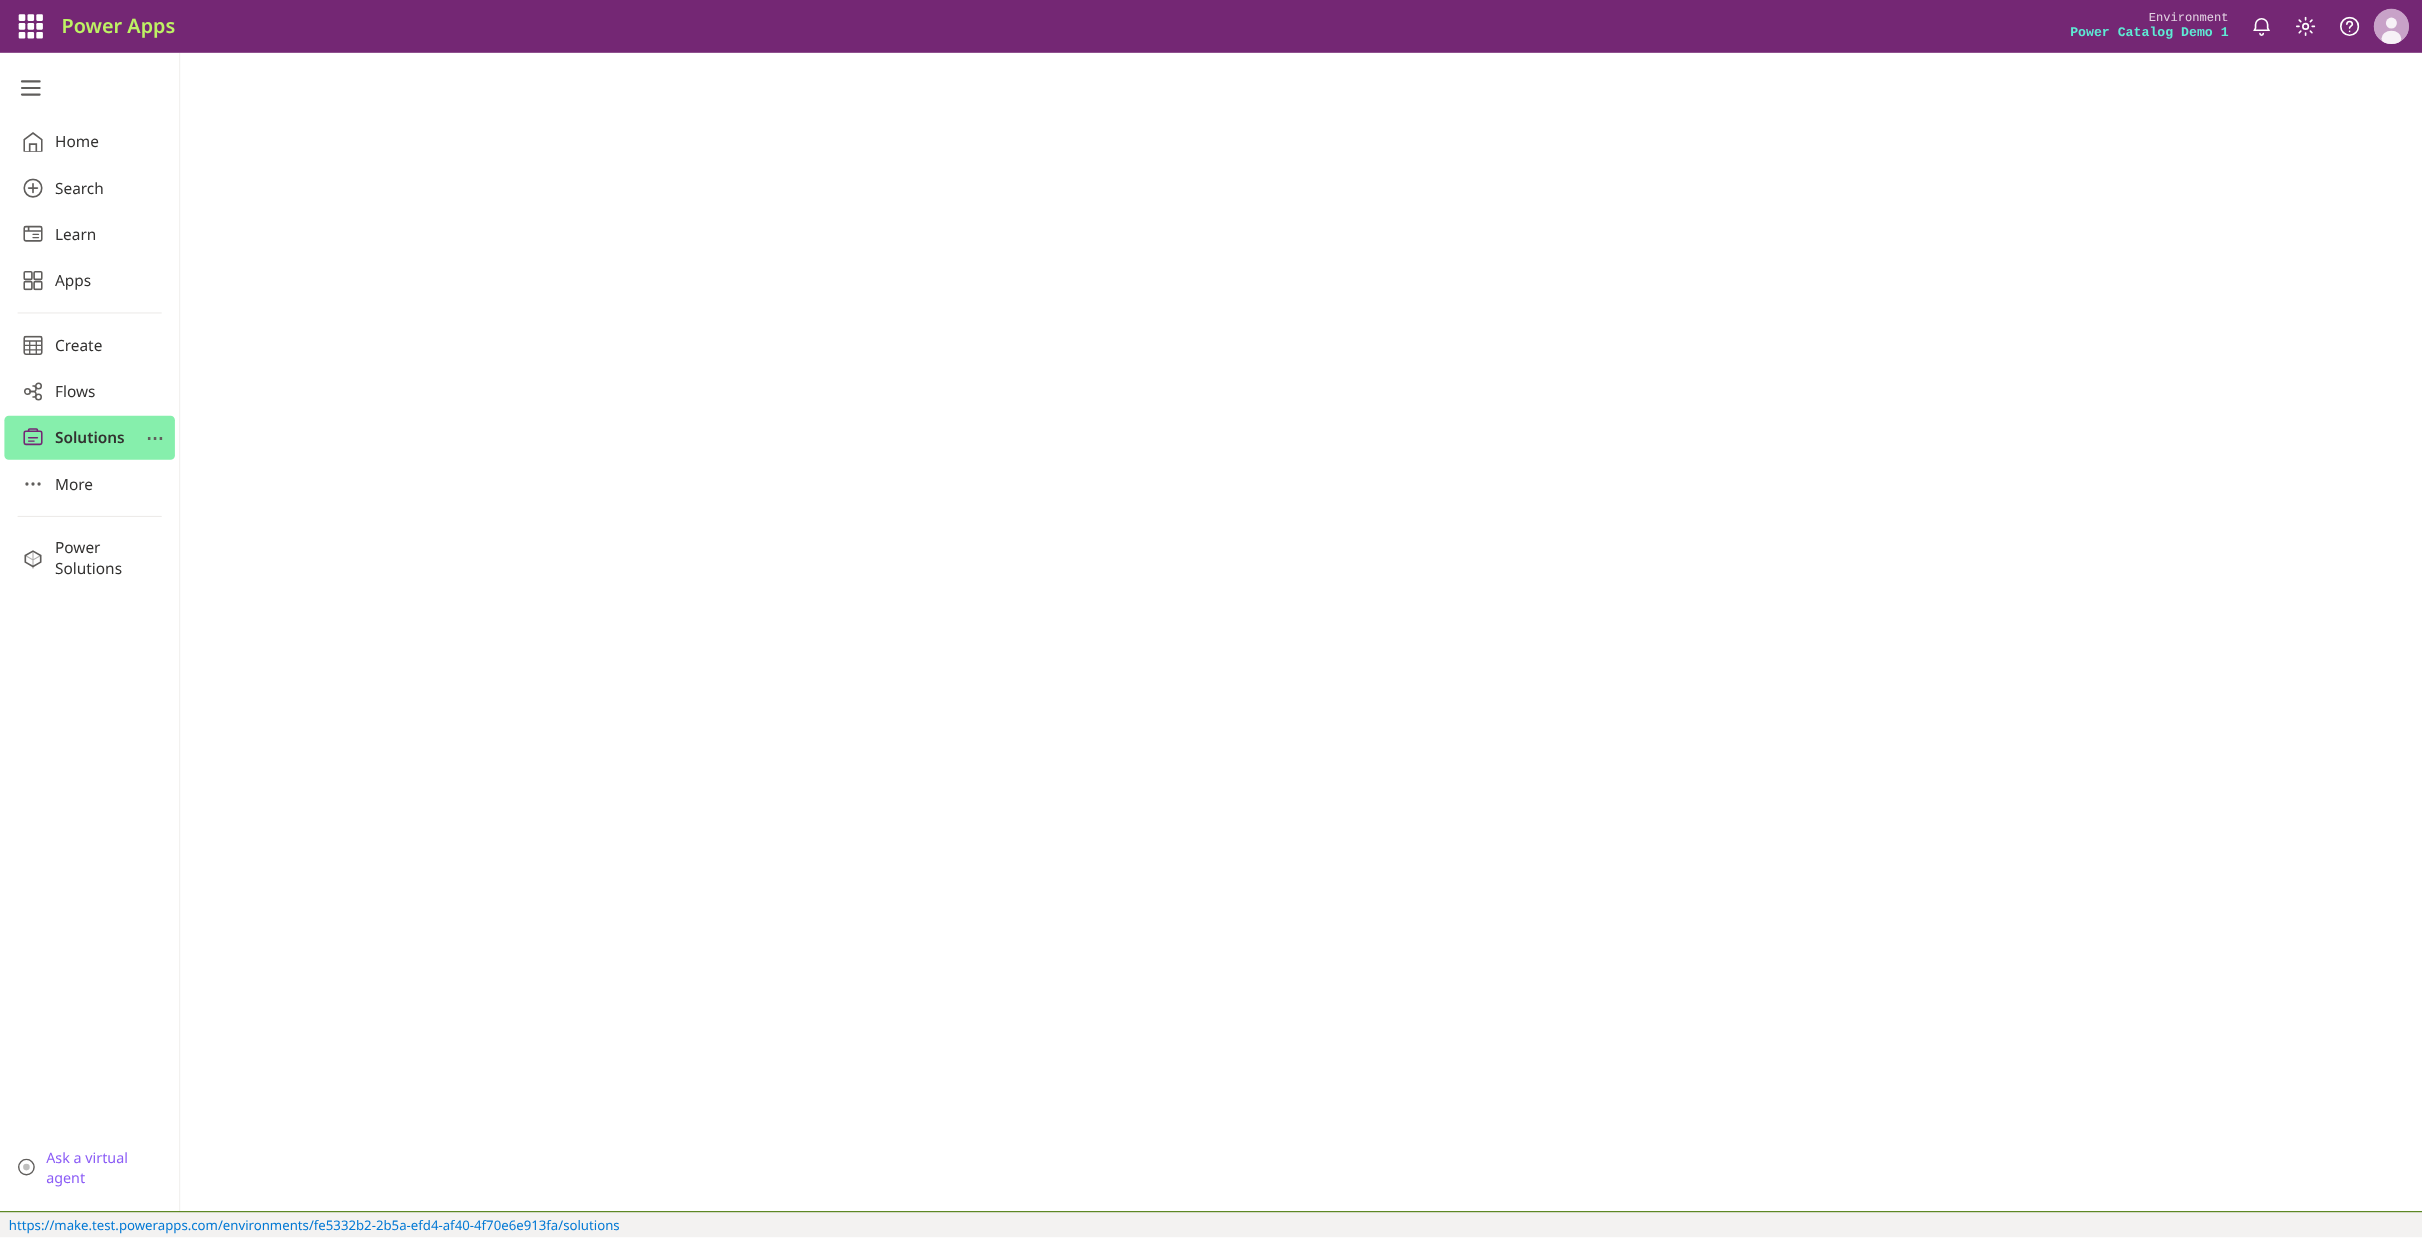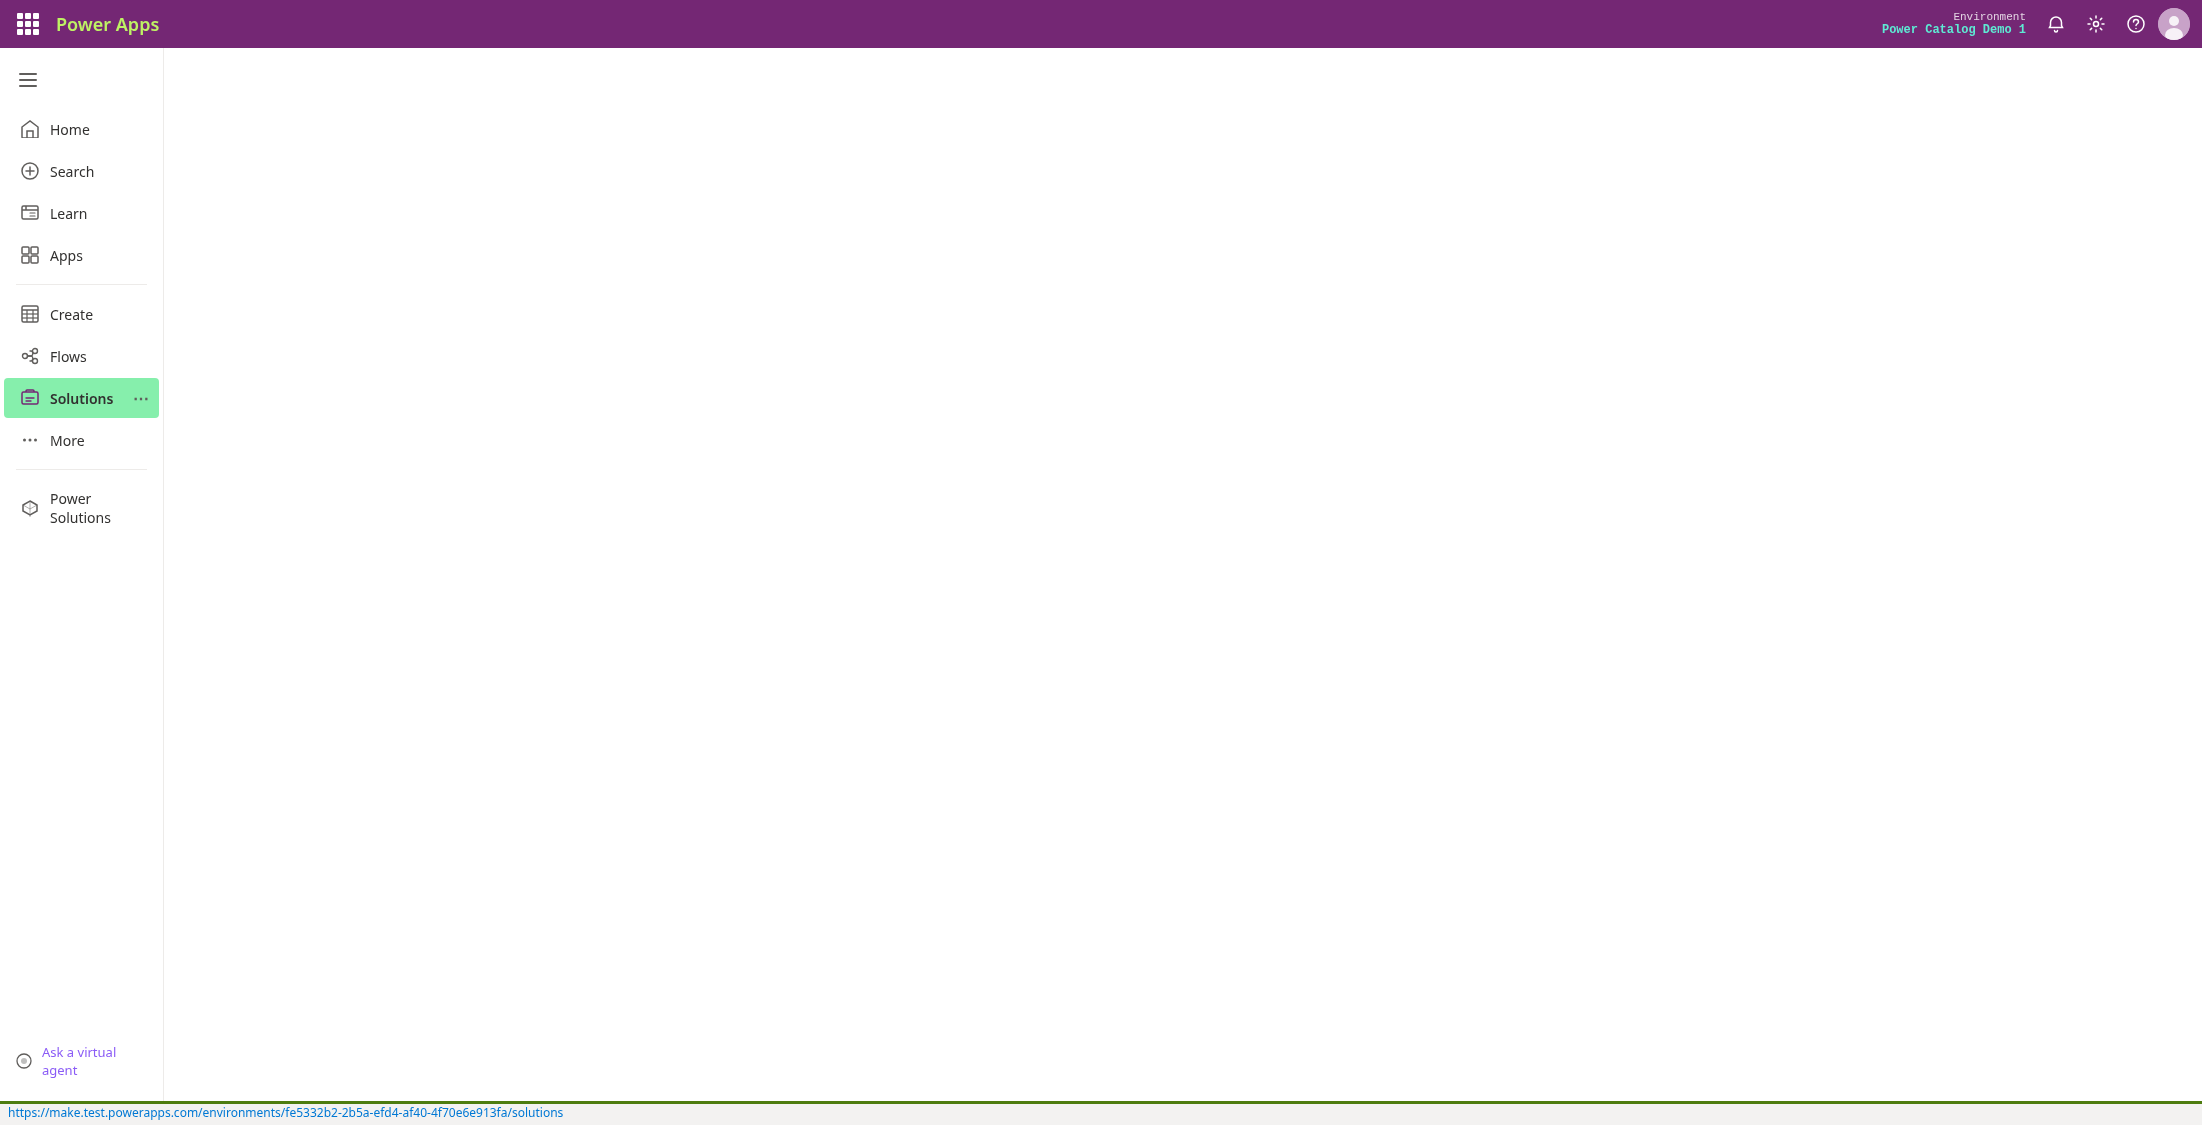--- a/index.html
+++ b/index.html
@@ -223,23 +223,23 @@
       align-items: center;
       gap: 10px;
       padding: 10px 16px;
       cursor: pointer;
       color: #605e5c;
       font-size: 13px;
     }
     .status-bar {
       height: 24px;
       background: #f3f2f1;
-      border-top: 3px solid #4d7c0f;
-      display: flex;
-      align-items: flex-start;
+      border-top: 1px solid #4d7c0f;
+      display: flex;
+      align-items: center;
       padding: 0 8px;
       font-size: 12px;
       color: #0078d4;
       text-decoration: none;
       flex-shrink: 0;
     }
 
     
     .content {
       flex: 1;

